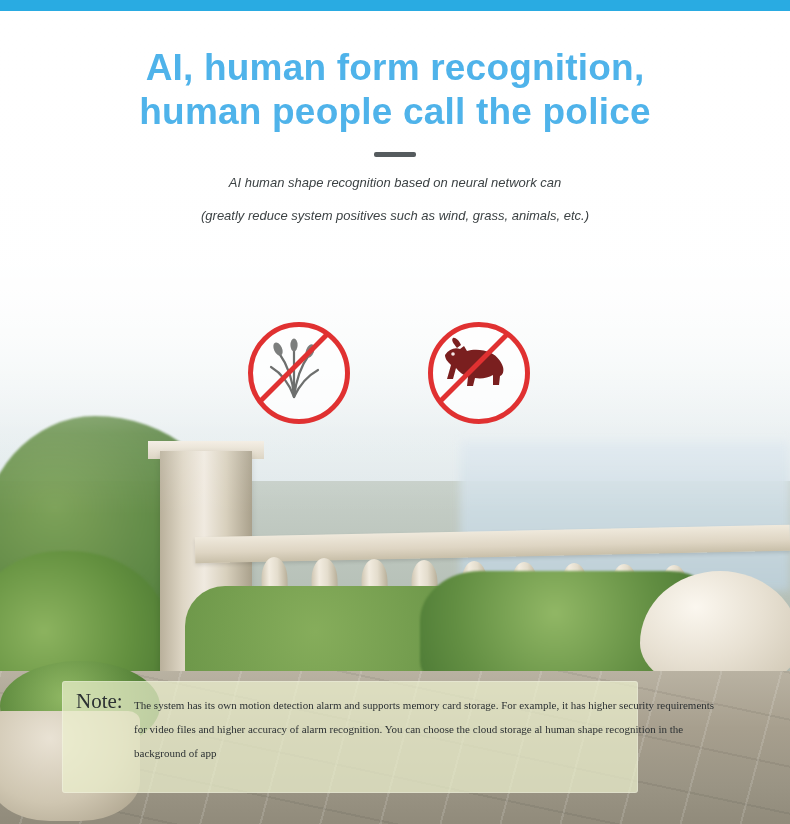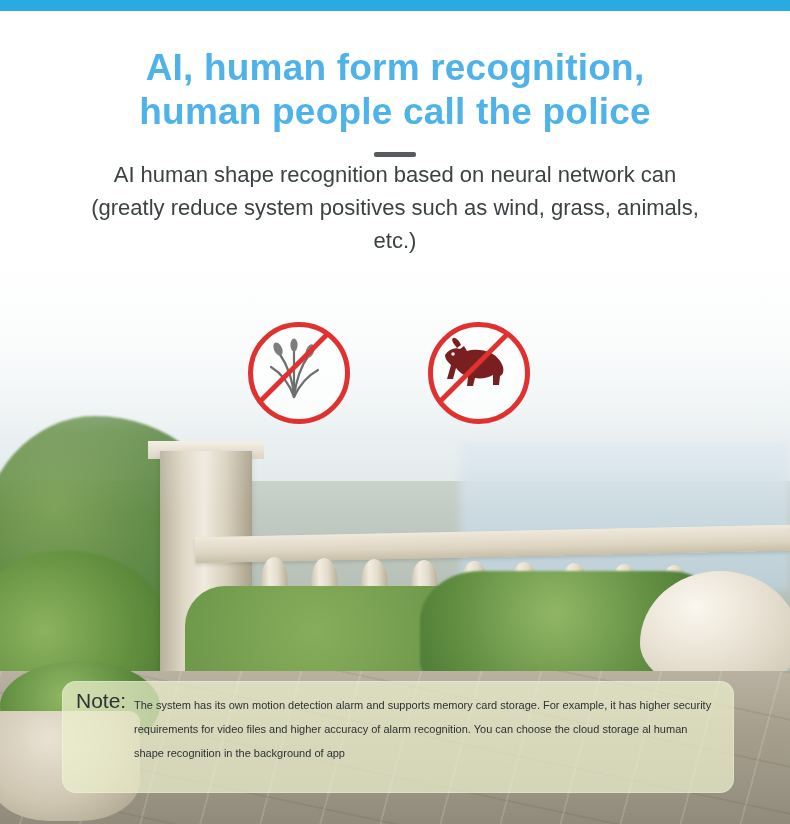--- a/index.html
+++ b/index.html
@@ -213,27 +213,28 @@
     position: absolute;
     top: 152px;
     left: 374px;
     width: 42px;
     height: 5px;
     background: #555b5e;
     border-radius: 2px;
   }
   .desc {
     position: absolute;
-    top: 158px;
+    top: 166px;
     left: 70px;
     width: 650px;
     text-align: center;
     color: #3c4244;
-    font-size: 22px;
+    font-size: 13px;
     line-height: 33px;
+    font-style: italic;
   }
   .desc p { margin: 0; }
 
   .icons {
     position: absolute;
     top: 322px;
     left: 0;
     width: 790px;
     height: 100px;
   }
@@ -261,25 +262,26 @@
     position: absolute;
     left: 0; top: 0;
     width: 82px;
     height: 82px;
   }
 
   .note {
     position: absolute;
     left: 62px;
     top: 681px;
-    width: 672px;
+    width: 576px;
     height: 112px;
     background: rgba(236, 240, 205, .72);
-    border-radius: 14px;
+    border-radius: 3px;
     box-shadow: 0 0 0 1px rgba(255,255,255,.25) inset;
+    font-family: Liberation Serif, serif;
   }
   .note-label {
     position: absolute;
     left: 14px;
     top: 8px;
     font-size: 21px;
     color: #2c3133;
   }
   .note-text {
     position: absolute;

